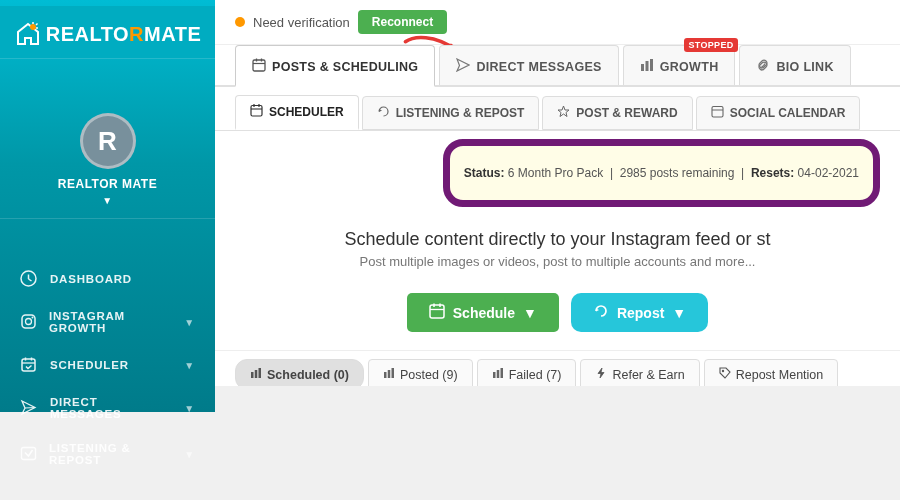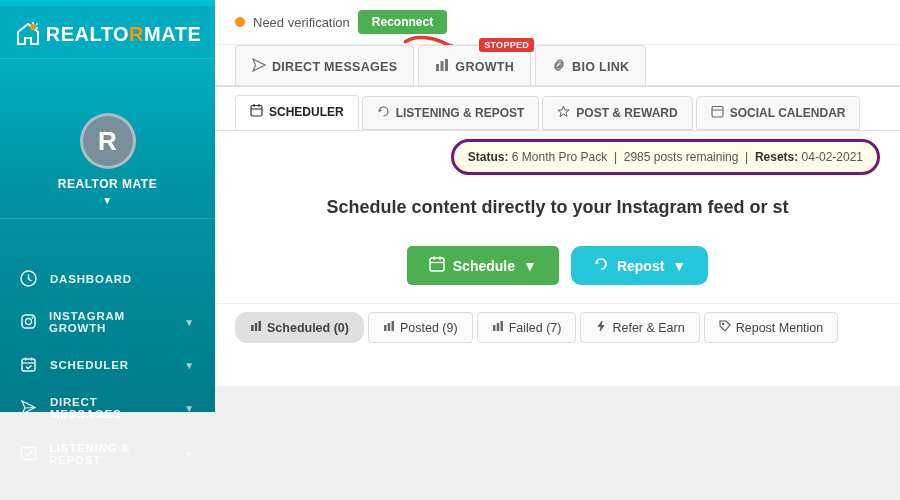--- a/index.html
+++ b/index.html
@@ -209,37 +209,37 @@
       border-bottom: 2px solid #fff;
     }
 
     
     .status-bar {
       display: flex;
       justify-content: flex-end;
       padding: 8px 20px 4px 20px;
     }
     .status-pill {
-      border: 3px solid #701a75;
+      border: 7px solid #701a75;
       border-radius: 20px;
-      padding: 8px 14px;
+      padding: 20px 14px;
       font-size: 12px;
       color: #555;
       background: #fffde7;
     }
     .status-pill strong { color: #333; }
 
     
     .hero-area {
       text-align: center;
       padding: 18px 20px 10px 20px;
     }
     .hero-title {
       font-size: 18px;
-      font-weight: 700;
+      font-weight: 400;
       color: #333;
       margin-bottom: 4px;
     }
     .hero-sub {
       font-size: 13px;
       color: #777;
     }
 
     
     .action-buttons {
@@ -403,20 +403,31 @@
 
     <span class="arrow-indicator">
       <svg width="55" height="38" viewBox="0 0 55 38" fill="none">
         <path d="M 5 5 C 15 2 35 8 50 30" stroke="#e53935" stroke-width="3.5" fill="none" stroke-linecap="round"></path>
         <polygon points="44,28 55,33 47,22" fill="#e53935"></polygon>
       </svg>
     </span>
   </div>
 
   <div class="main-tabs">
+    <div class="main-tab active">
+      <span>
+        <svg width="14" height="14" viewBox="0 0 14 14" fill="none">
+            <rect x="1" y="2" width="12" height="11" rx="1.5" stroke="#555" stroke-width="1.3"></rect>
+            <line x1="1" y1="5.5" x2="13" y2="5.5" stroke="#555" stroke-width="1.2"></line>
+            <line x1="4.5" y1="0.5" x2="4.5" y2="3.5" stroke="#555" stroke-width="1.3"></line>
+            <line x1="9.5" y1="0.5" x2="9.5" y2="3.5" stroke="#555" stroke-width="1.3"></line>
+          </svg>
+      </span>
+      <span>POSTS &amp; SCHEDULING</span>
+    </div>
     <div class="main-tab">
       <span>
         <svg width="14" height="14" viewBox="0 0 14 14" fill="none">
             <polygon points="1,1 13,7 1,13 3.5,7.5 1,1" stroke="#777" stroke-width="1.2" fill="none"></polygon>
           </svg>
       </span>
       <span>DIRECT MESSAGES</span>
     </div>
     <div class="main-tab" style="position:relative;">
       <span>
@@ -488,20 +499,21 @@
       &nbsp;|&nbsp;
       <span>2985 posts remaining</span>
       &nbsp;|&nbsp;
       <strong>Resets:</strong>
       <span>04-02-2021</span>
     </div>
   </div>
 
   <div class="hero-area">
     <div class="hero-title">Schedule content directly to your Instagram feed or st</div>
+    <div class="hero-sub">Post multiple images or videos, post to multiple accounts and more...</div>
   </div>
 
   <div class="action-buttons">
     <button class="btn-schedule">
       <span>
         <svg width="16" height="16" viewBox="0 0 16 16" fill="none">
             <rect x="1" y="2" width="14" height="13" rx="2" stroke="white" stroke-width="1.5"></rect>
             <line x1="1" y1="6.5" x2="15" y2="6.5" stroke="white" stroke-width="1.3"></line>
             <line x1="5" y1="0.5" x2="5" y2="4" stroke="white" stroke-width="1.5"></line>
             <line x1="11" y1="0.5" x2="11" y2="4" stroke="white" stroke-width="1.5"></line>

